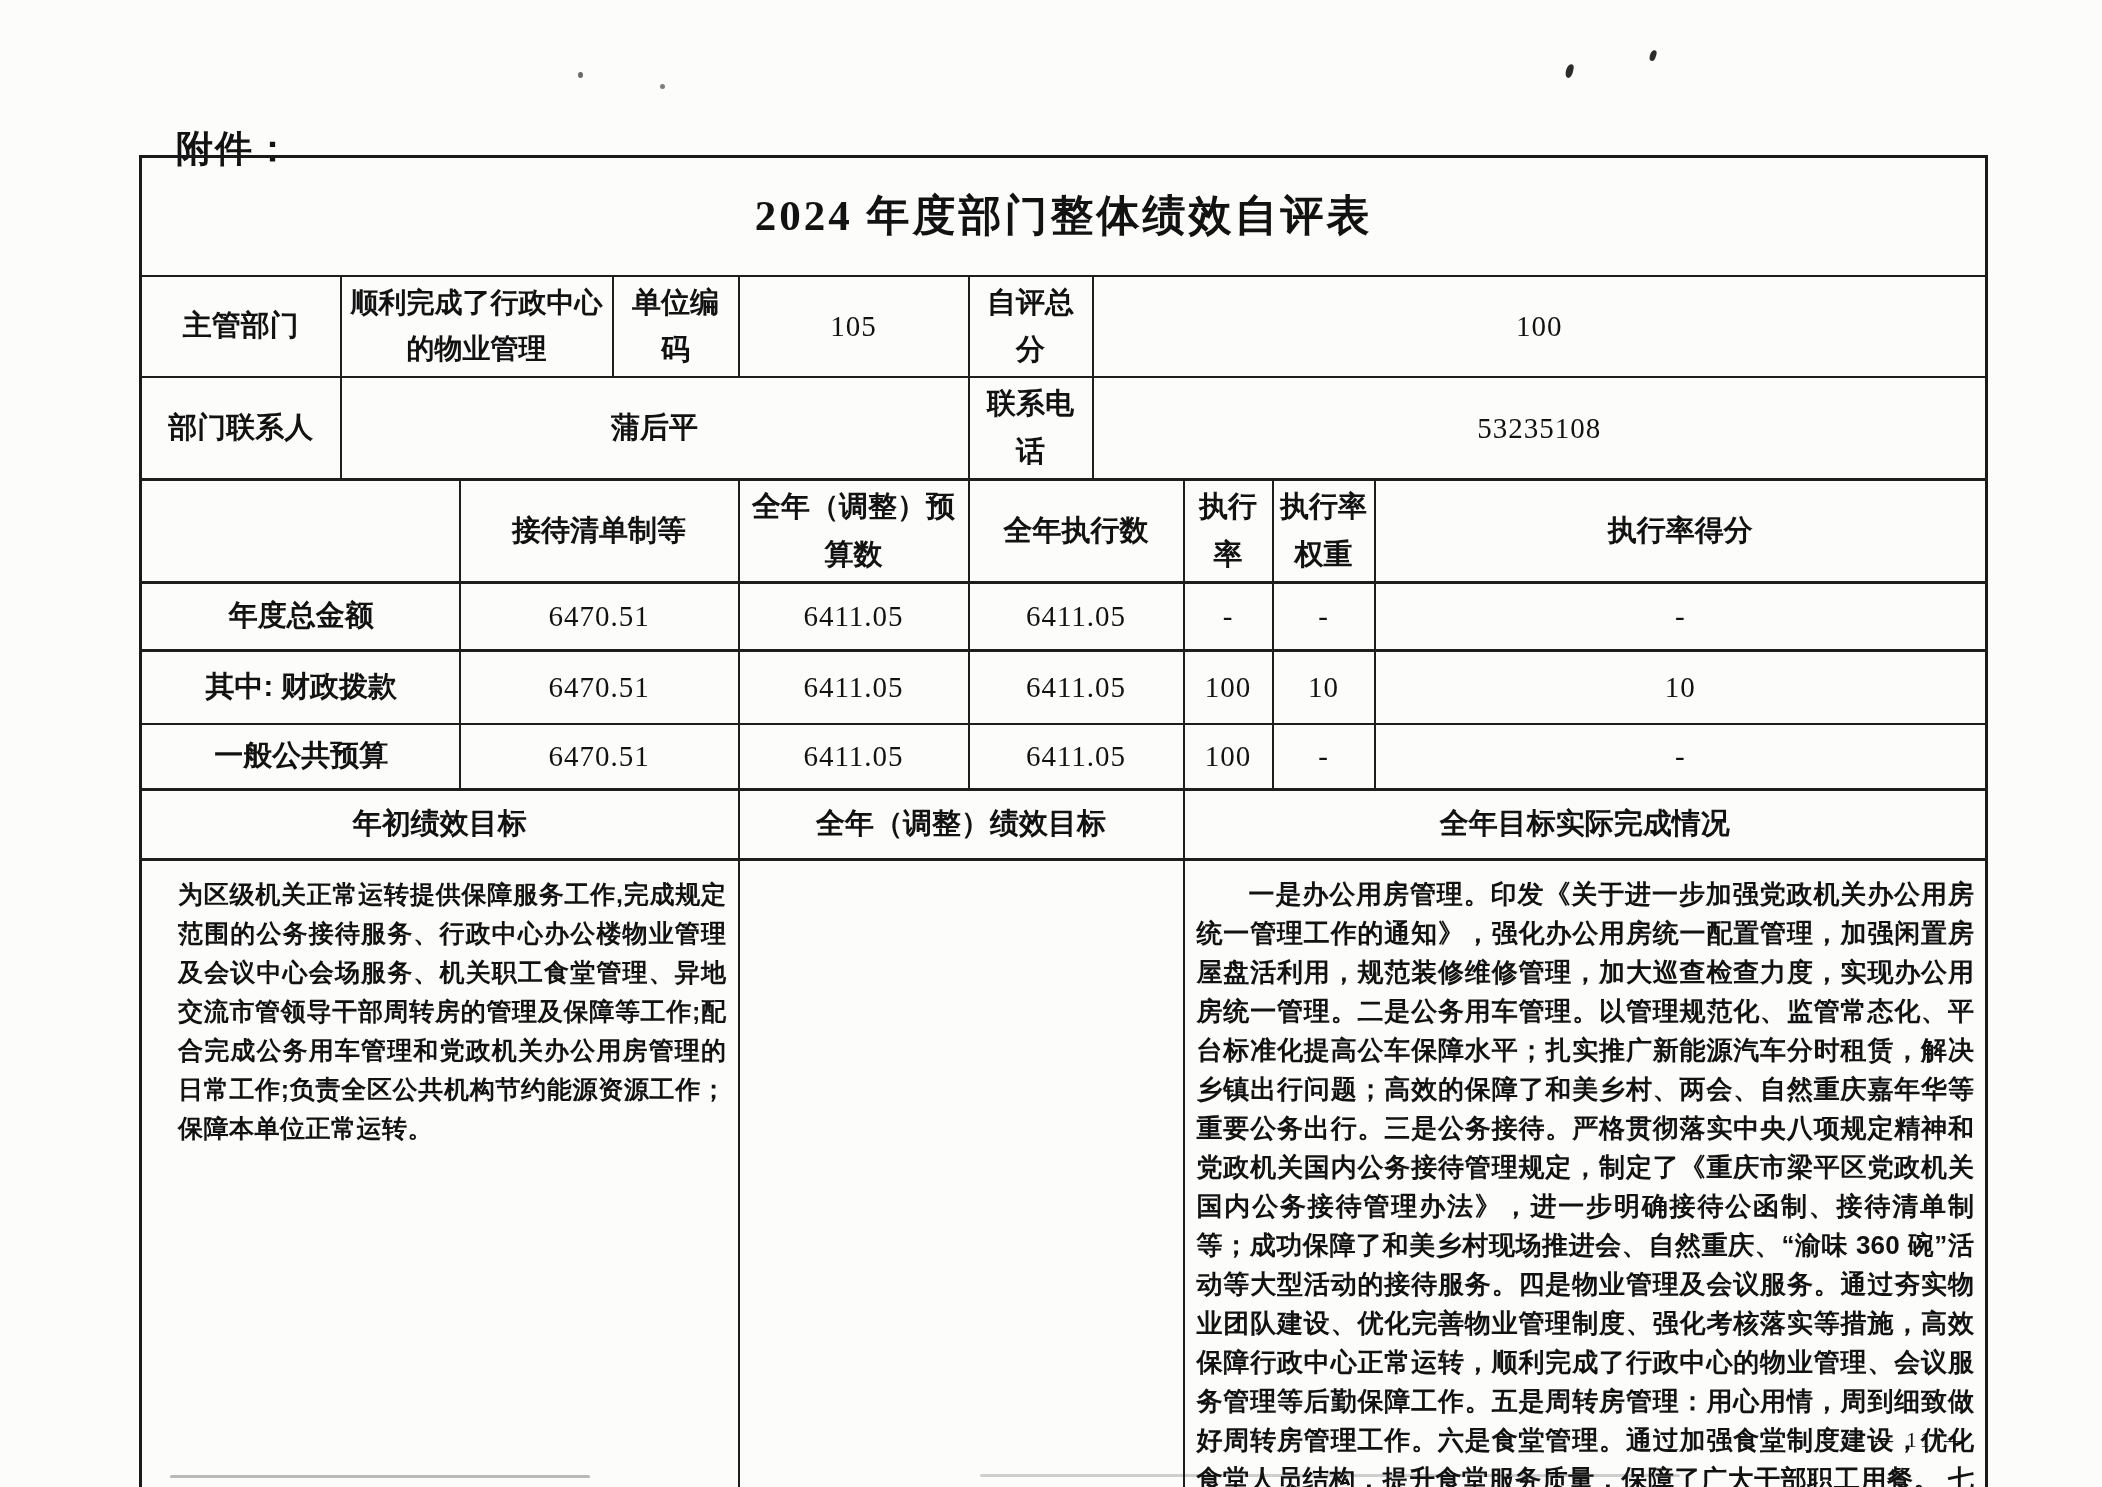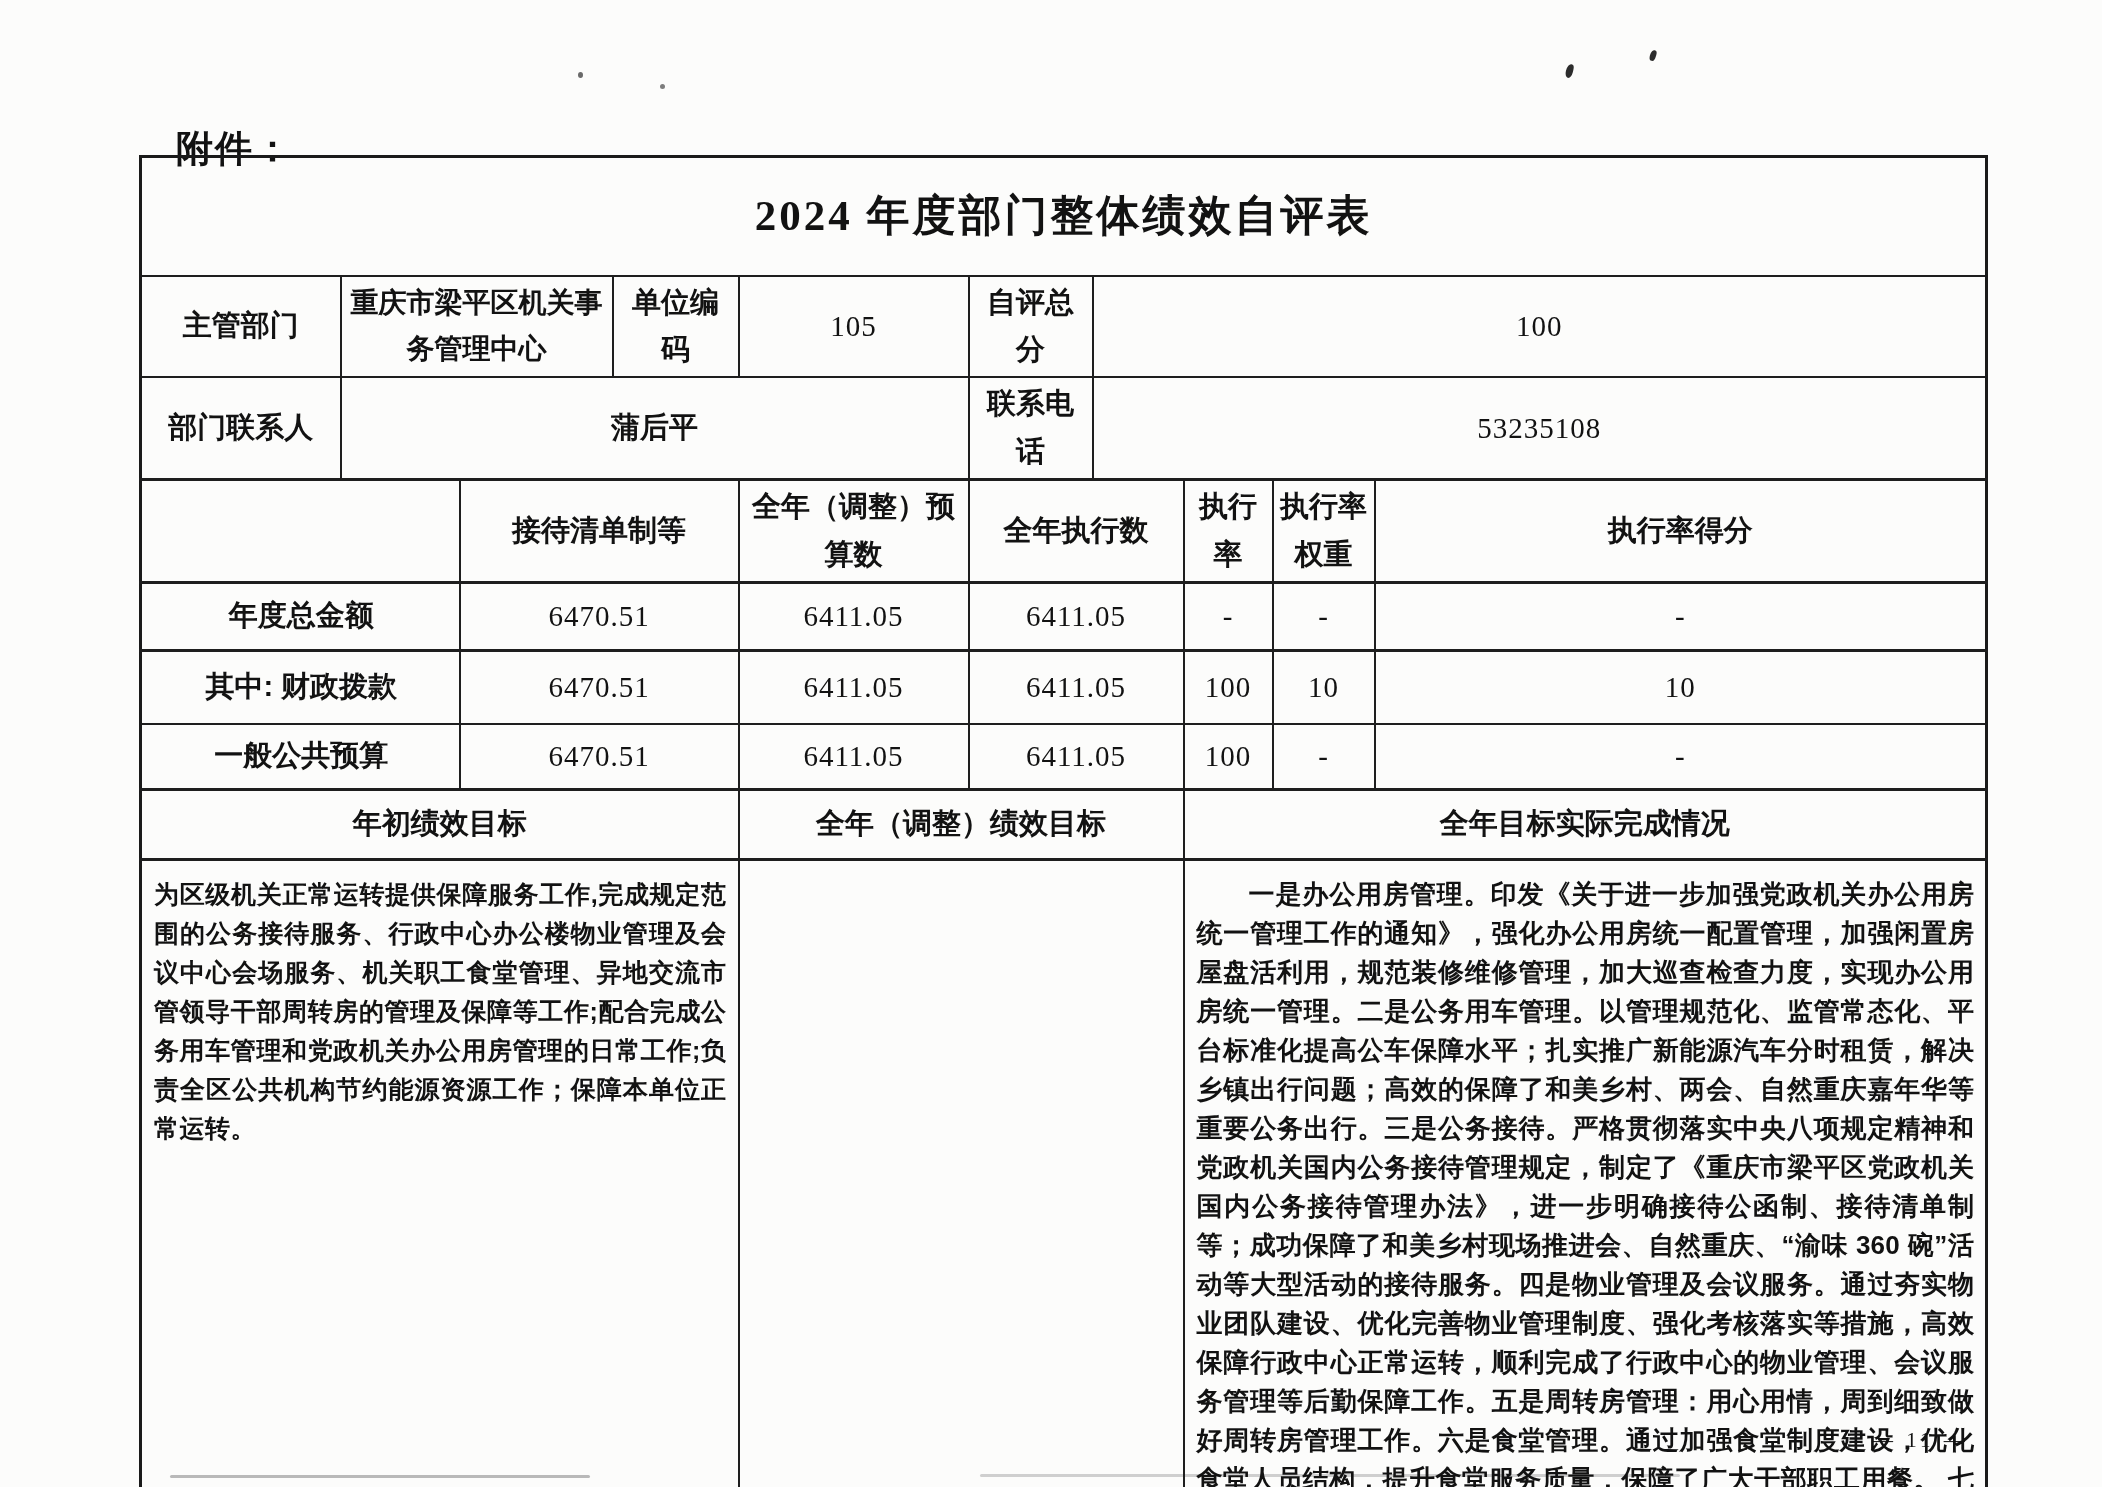--- a/index.html
+++ b/index.html
@@ -49,20 +49,21 @@
     font-size:29px;
     font-family:"Liberation Serif","DejaVu Serif",serif;
     letter-spacing:1px;
   }
   .row-label { text-align:left; padding-left:8px; }
   .goal-cell { padding:14px 11px 8px 12px; }
   .goal-text {
     font-size:25px; font-weight:bold; line-height:39px;
     text-align:justify; text-align-last:left;
     letter-spacing:0.5px;
+    margin-left:24px;
   }
   .completion-text {
     font-size:26px; font-weight:bold; line-height:39px;
     text-align:justify; text-align-last:left;
     text-indent:2em; letter-spacing:0.2px;
   }
   .page-number {
     position:absolute; left:1872px; top:1428px;
     font-size:21px; letter-spacing:4px;
     font-family:"Liberation Serif","DejaVu Serif",serif;
@@ -110,21 +111,21 @@
       <col style="width:612px">
     </colgroup>
 
     <tbody>
         <tr class="r-title">
       <td colspan="10" class="title">2024 年度部门整体绩效自评表</td>
     </tr>
 
     <tr class="r-info1">
       <td class="lbl">主管部门</td>
-      <td colspan="2" class="lbl lbl-sm">重庆市梁平区机关事务管理中心</td>
+      <td colspan="2" class="lbl lbl-sm">顺利完成了行政中心的物业管理</td>
       <td class="lbl">单位编码</td>
       <td class="num">105</td>
       <td class="lbl">自评总分</td>
       <td colspan="4" class="num">100</td>
     </tr>
 
     <tr class="r-info2">
       <td class="lbl">部门联系人</td>
       <td colspan="4" class="lbl">蒲后平</td>
       <td class="lbl">联系电话</td>

